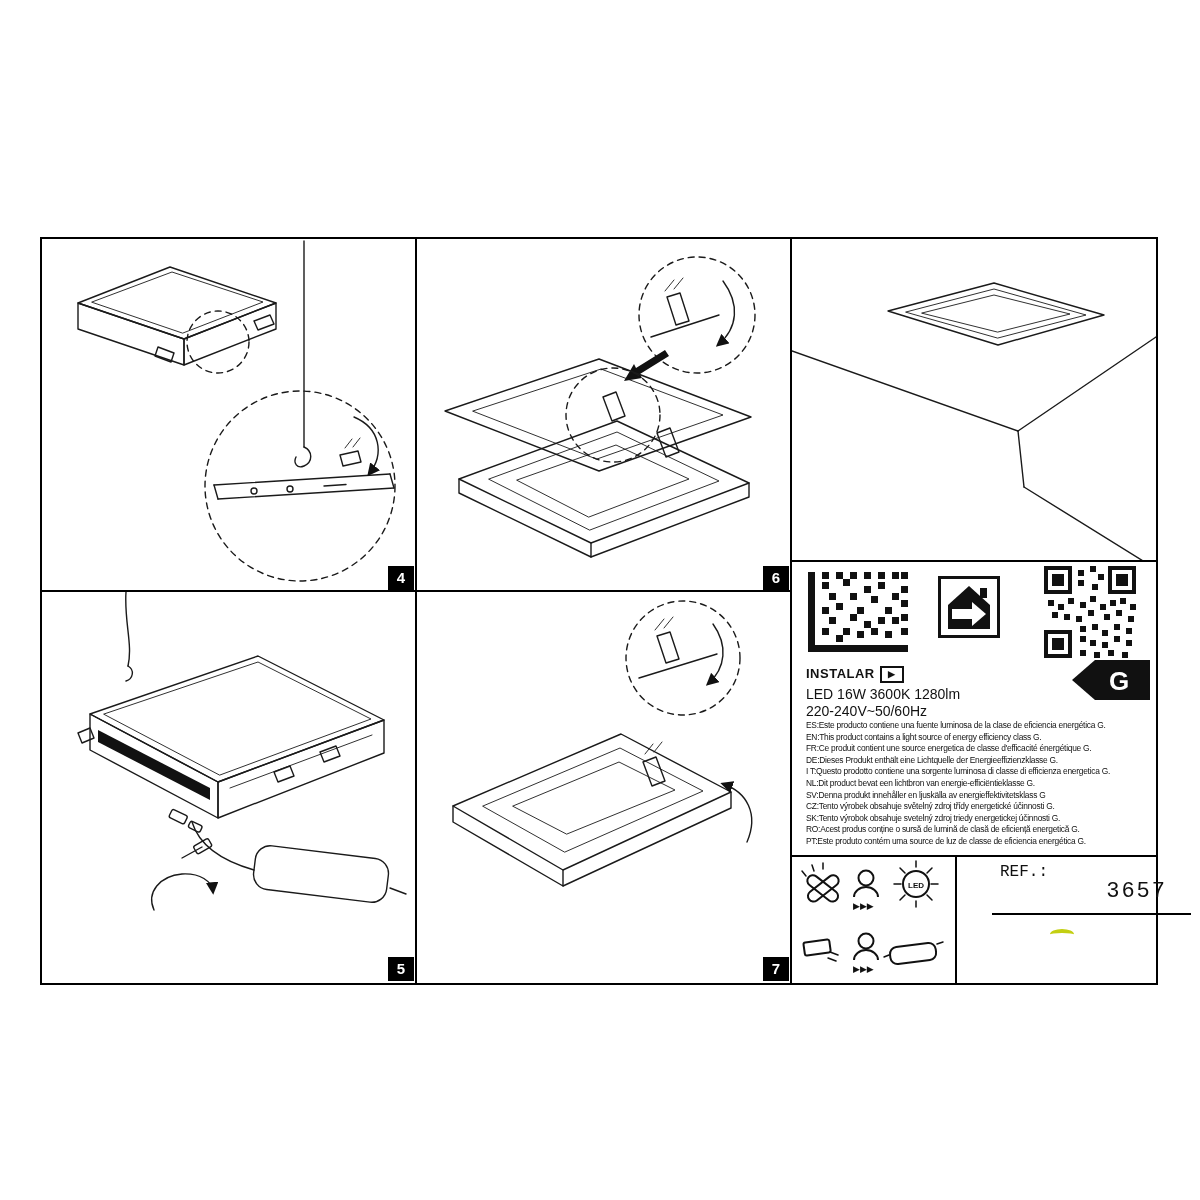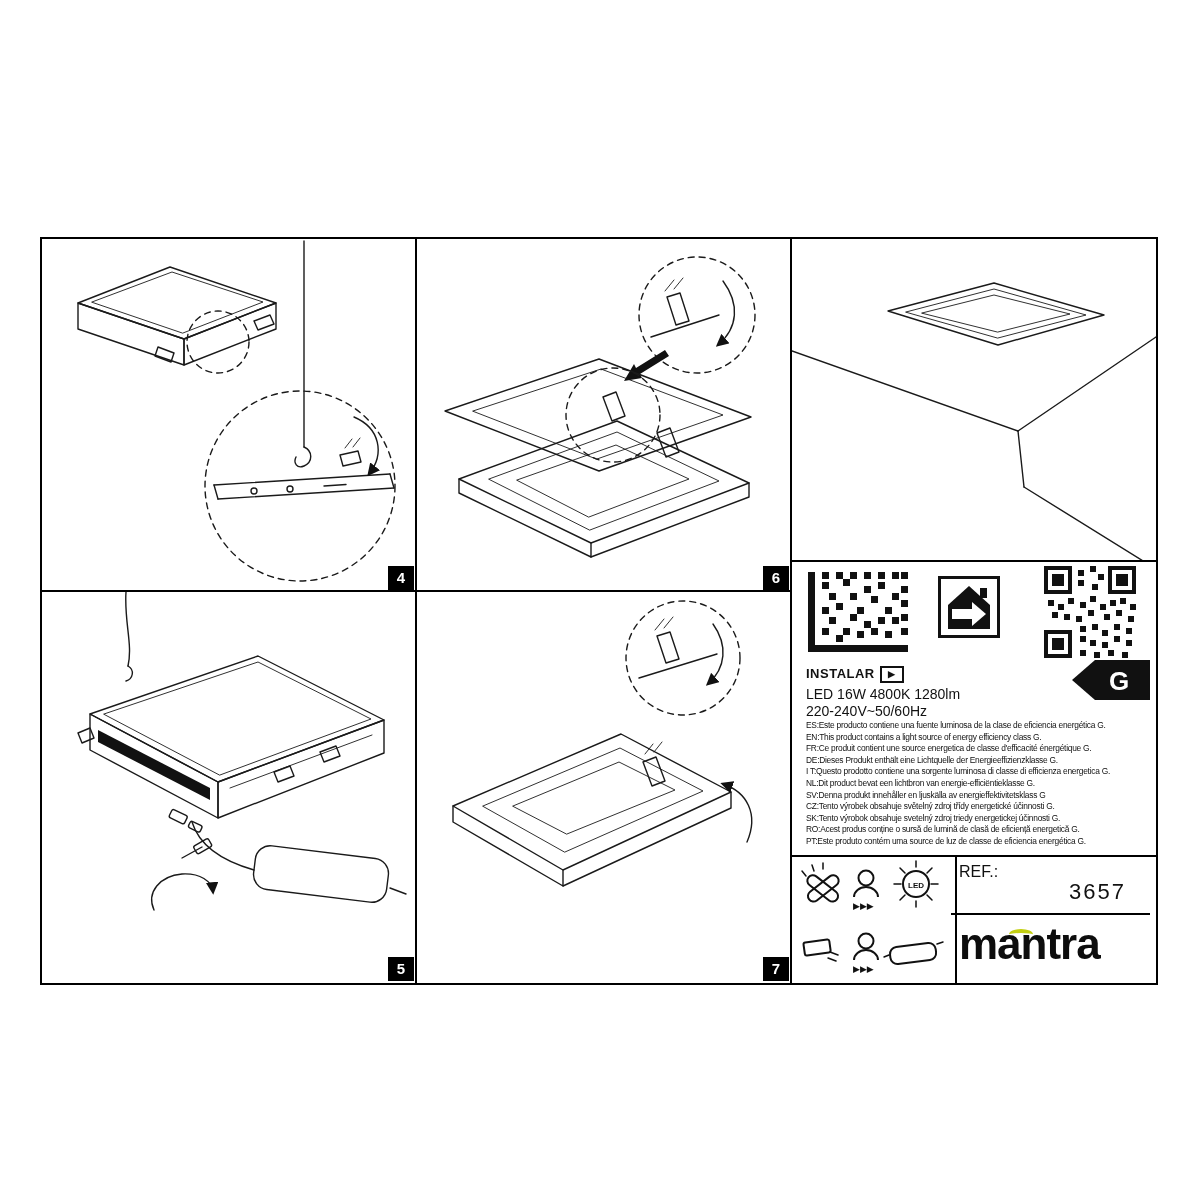--- a/index.html
+++ b/index.html
@@ -20,21 +20,21 @@
   .info { position:absolute; left:750px; top:323px; width:364px; height:293px; }
   .info svg { position:absolute; }
   .instalar-row { position:absolute; left:14px; top:104px; font-size:13px; font-weight:bold; letter-spacing:0.5px; }
   .play { display:inline-block; border:2px solid #111; width:24px; height:17px; font-size:9px;
           line-height:13px; text-align:center; vertical-align:middle; margin-left:5px; font-style:normal; }
   .play i { font-style:normal; }
   .spec { position:absolute; left:14px; font-size:14px; }
   .langs { position:absolute; left:14px; top:158px; width:348px; overflow:hidden; }
   .lang { font-size:8.4px; line-height:11.6px; letter-spacing:-0.25px; white-space:nowrap; }
   .icons-panel { position:absolute; left:750px; top:618px; width:163px; height:126px; }
-  .ref { position:absolute; left:909px; top:618px; width:199px; height:126px; }
+  .ref { position:absolute; left:950px; top:618px; width:199px; height:126px;font-family:Liberation Mono, monospace; }
   .ref-label { position:absolute; left:8px; top:6px; font-size:16px; }
   .ref-number { position:absolute; right:24px; top:22px; font-size:22px; letter-spacing:2px; }
   .ref-line { position:absolute; left:0; top:56px; width:199px; height:2px; background:#000; }
   .brand { position:absolute; left:8px; top:62px; font-size:44px; font-weight:bold; letter-spacing:-1px; color:#0d0d0d; }
   .brand-arc { position:absolute; left:58px; top:72px; width:24px; height:11px;
                border-top:4px solid #c3cf12; border-radius:50% 50% 0 0; }
 </style>
 </head>
 <body>
 
@@ -258,21 +258,21 @@
           <rect x="82" y="74" width="6" height="6" fill="#111"></rect>
         <rect x="36" y="84" width="6" height="6" fill="#111"></rect>
           <rect x="50" y="86" width="6" height="6" fill="#111"></rect>
           <rect x="64" y="84" width="6" height="6" fill="#111"></rect>
           <rect x="78" y="86" width="6" height="6" fill="#111"></rect>
       </svg>
 
       <div class="instalar-row">
         <span>INSTALAR</span><span class="play"><i>▶</i></span>
       </div>
-      <div class="spec" style="top:124px">LED 16W 4800K 1280lm</div>
+      <div class="spec" style="top:124px">LED 16W 3600K 1280lm</div>
       <div class="spec" style="top:141px">220-240V~50/60Hz</div>
 
       <svg style="left:280px;top:98px" width="78" height="40" viewBox="0 0 78 40">
         <polygon points="0,20 23,0 78,0 78,40 23,40" fill="#111"></polygon>
         <text x="47" y="30" text-anchor="middle" font-size="26" font-weight="bold" fill="#fff">G</text>
       </svg>
 
       <div class="langs">
         <div class="lang">ES:Este producto contiene una fuente luminosa de la clase de eficiencia energética G.</div>
         <div class="lang">EN:This product contains a light source of energy efficiency class G.</div>
@@ -318,18 +318,17 @@
           <rect x="98" y="88" width="46" height="17" rx="7" fill="none" stroke="#111" stroke-width="2" transform="rotate(-7 121 96)"></rect>
           <path d="M92,100 l5,-2 M145,87 l6,-2" fill="none" stroke="#111" stroke-width="1.5" stroke-linecap="round"></path>
         </g>
       </svg>
     </div>
 
     <div class="ref">
       <div class="ref-label">REF.:</div>
       <div class="ref-number">3657</div>
       <div class="ref-line"></div>
-      <div class="brand">mantra</div>
       <div class="brand-arc"></div>
     </div>
 
   </div>
 </div>
 
 </body></html>

